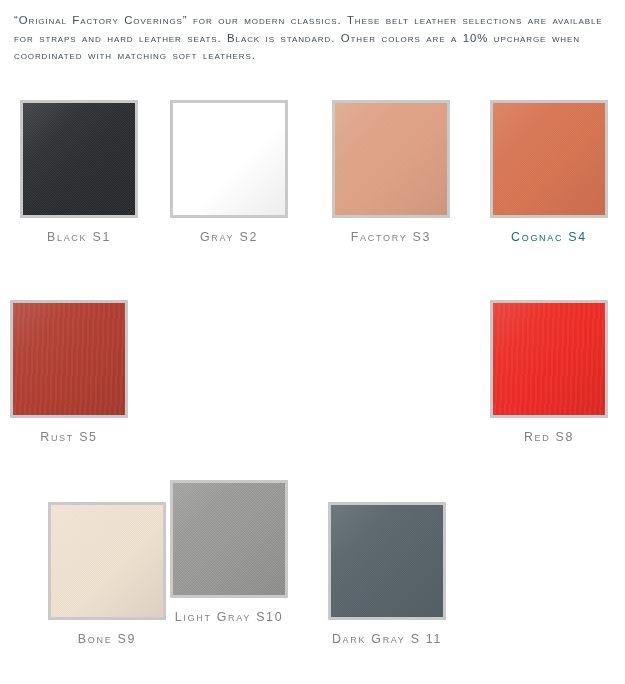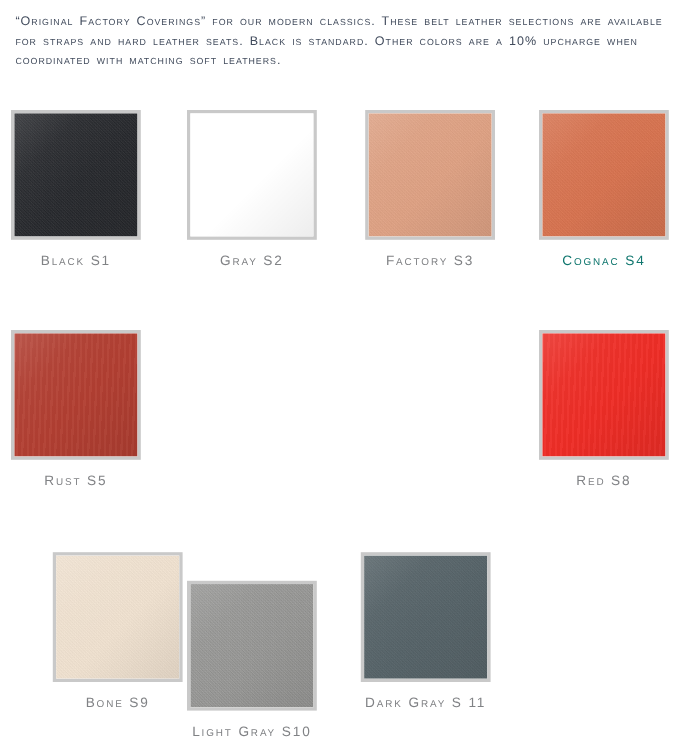--- a/index.html
+++ b/index.html
@@ -114,21 +114,21 @@
     letter-spacing: 1.7px;
     white-space: nowrap;
   }
 </style>
 </head>
 <body>
 
 <div id="intro-text">“Original Factory Coverings” for our modern classics. These belt leather selections are available for straps and hard leather seats. Black is standard. Other colors are a 10% upcharge when coordinated with matching soft leathers.</div>
 
 <div id="swatch-grid">
-    <div class="swatch-cell" style="left: 0; top: 100px; padding-left: 10px;">
+    <div class="swatch-cell" style="left: 10px; top: 100px; padding-left: 10px;">
       <div class="swatch-frame" style="border-color: rgb(201, 201, 201); width: 118px; height: 118px;">
         <div class="swatch-fill grain" style="background: rgb(38, 40, 44);"></div>
       </div>
       <div class="swatch-label" style="color: rgb(128, 130, 133); width: 118px;">Black S1</div>
     </div>
     <div class="swatch-cell" style="left: 170px; top: 100px;">
       <div class="swatch-frame" style="border-color: rgb(201, 201, 201); width: 118px; height: 118px;">
         <div class="swatch-fill" style="background: rgb(255, 255, 255);"></div>
       </div>
       <div class="swatch-label" style="color: rgb(128, 130, 133); width: 118px;">Gray S2</div>
@@ -156,21 +156,21 @@
         <div class="swatch-fill streak" style="background: rgb(238, 45, 38);"></div>
       </div>
       <div class="swatch-label" style="color: rgb(128, 130, 133); width: 118px;">Red S8</div>
     </div>
     <div class="swatch-cell" style="left: 10px; top: 502px; padding-left: 38px;">
       <div class="swatch-frame" style="border-color: rgb(201, 201, 201); width: 118px; height: 118px;">
         <div class="swatch-fill grain-soft" style="background: rgb(242, 227, 209);"></div>
       </div>
       <div class="swatch-label" style="color: rgb(128, 130, 133); width: 118px;">Bone S9</div>
     </div>
-    <div class="swatch-cell" style="left: 170px; top: 480px; margin-top: 48px;">
+    <div class="swatch-cell" style="left: 170px; top: 480px;">
       <div class="swatch-frame" style="border-color: rgb(201, 201, 201); width: 118px; height: 118px;">
         <div class="swatch-fill grain" style="background: rgb(154, 154, 152);"></div>
       </div>
       <div class="swatch-label" style="color: rgb(128, 130, 133); width: 118px;">Light Gray S10</div>
     </div>
     <div class="swatch-cell" style="left: 328px; top: 502px;">
       <div class="swatch-frame" style="border-color: rgb(201, 201, 201); width: 118px; height: 118px;">
         <div class="swatch-fill grain-soft" style="background: rgb(86, 99, 104);"></div>
       </div>
       <div class="swatch-label" style="color: rgb(128, 130, 133); width: 118px;">Dark Gray S 11</div>

